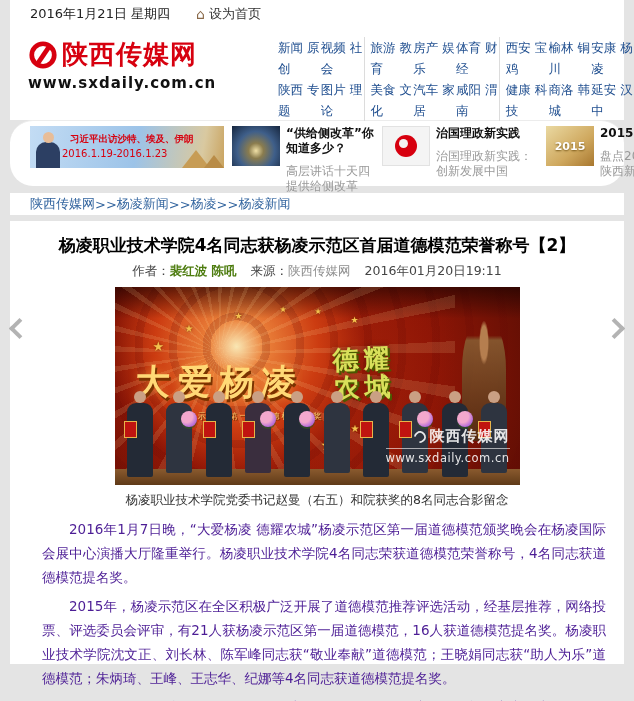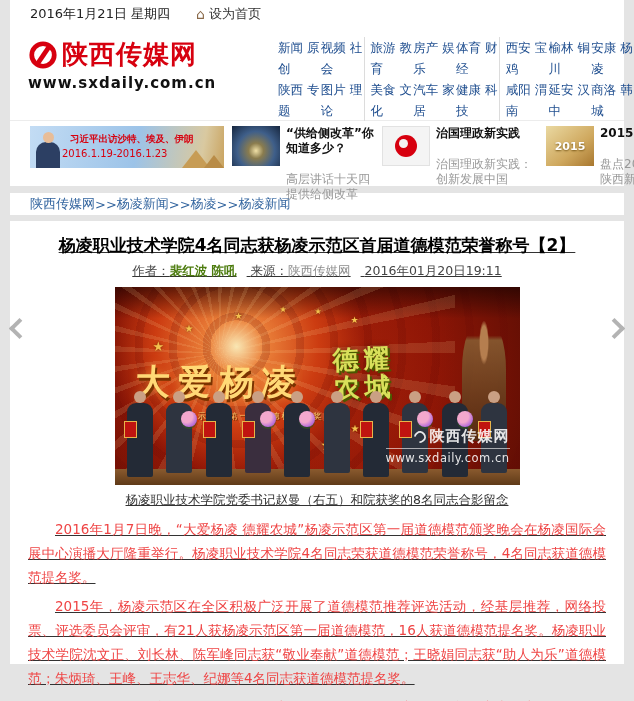--- a/index.html
+++ b/index.html
@@ -51,21 +51,21 @@
   }
   .nav-band .nav-pair:nth-child(3), .nav-band .nav-pair:nth-child(6) {
     border-left: 1px solid #dcdcdc; padding-left: 6px; width: 52px;
   }
   .nav-side { border-left: 4px solid #0369a1; padding-left: 8px; margin-left: 2px; }
   .nav-side a { display: block; font-size: 12.5px; line-height: 21px; color: #1f4e8f; text-decoration: none; }
 
   
   .banner-row {
     background: #fff; border-top: 1px solid #ececec; padding: 5px 8px 6px 20px;
-    display: flex; gap: 8px; height: 66px; align-items: flex-start;
+    display: flex; gap: 8px; height: 66px; align-items: flex-start; border-radius: 23px;
   }
   .main-banner {
     width: 194px; height: 42px; position: relative; overflow: hidden; flex: 0 0 auto; cursor: pointer;
     background: linear-gradient(100deg, #c3dcf4 0%, #9cc3e8 55%, #d9c9a0 88%, #c9a35f 100%);
   }
   .mb-person { position: absolute; left: 6px; bottom: -4px; width: 24px; height: 30px; background: #2c3f63; border-radius: 10px 10px 0 0; }
   .mb-person::before { content:""; position: absolute; top: -10px; left: 7px; width: 11px; height: 11px; background: #e8bd98; border-radius: 50%; }
   .mb-title { position: absolute; left: 40px; top: 7px; color: #d7000f; font-size: 9.5px; font-weight: bold; white-space: nowrap; }
   .mb-dates { position: absolute; left: 32px; top: 22px; color: #d7000f; font-size: 10px; }
   .pyr { position: absolute; bottom: 0; width: 0; height: 0; border-style: solid; }
@@ -75,29 +75,29 @@
   .banner-item { display: flex; gap: 6px; flex: 0 0 auto; cursor: pointer; }
   .thumb { width: 48px; height: 40px; flex: 0 0 auto; position: relative; overflow: hidden; }
   .thumb-city { background: radial-gradient(ellipse at 50% 62%, #f0e0a6 0%, #8a7c4e 22%, #3f5f8a 55%, #16263e 100%); }
   .thumb-logo { background: #f4f4f4; border: 1px solid #e2e2e2; display: flex; align-items: center; justify-content: center; }
   .red-circle { width: 22px; height: 22px; border-radius: 50%; background: #d7000f; position: relative; }
   .red-circle::after { content:""; position:absolute; left: 4px; top: 4px; width: 9px; height: 9px; border-radius: 50%; background: #f4f4f4; }
   .thumb-2015 { background: linear-gradient(140deg, #ead9a2 0%, #cfa85e 60%, #a8772f 100%); display:flex; align-items:center; justify-content:center; }
   .thumb-2015 span { color: #fff; font-weight: bold; font-size: 11px; text-shadow: 0 1px 2px #7a5a1a; }
   .bi-text { display: flex; flex-direction: column; }
   .bi-title { font-size: 12px; font-weight: bold; color: #111; line-height: 15px; }
-  .bi-desc { font-size: 12px; color: #999; line-height: 15px; margin-top: 16px; }
+  .bi-desc { font-size: 12px; color: #999; line-height: 15px; margin-top: 8px; }
   .bi-text.w86 { width: 88px; } .bi-text.w100 { width: 102px; } .bi-text.w84 { width: 86px; }
 
   
   .crumb-bar { background: #fff; margin-top: 7px; height: 22px; display: flex; align-items: center; padding: 0 20px; }
   .crumb-bar a, .crumb-bar .sep { color: #33659f; font-size: 13px; text-decoration: none; }
 
   
-  .article { background: #fff; margin-top: 6px; padding: 12px 18px 10px; position: relative; height: 443px; text-decoration: underline; }
+  .article { background: #fff; margin-top: 6px; padding: 12px 18px 10px; position: relative; height: 443px; }
   .a-title { text-align: center; font-size: 17px; font-weight: bold; color: #000; line-height: 24px; }
   .a-meta { text-align: center; font-size: 12.5px; color: #444; margin-top: 6px; line-height: 16px; }
   .a-meta .author { font-weight: bold; color: #4d7c0f; }
   .a-meta .src { color: #8d8d8d; }
   .a-meta .gap { display: inline-block; width: 10px; }
 
   .photo-wrap { position: relative; margin-top: 8px; height: 198px; }
   .photo {
     position: relative; width: 405px; height: 198px; margin: 0 auto; overflow: hidden;
     background:
@@ -144,22 +144,22 @@
   .wm-ring { width: 12px; height: 12px; border: 2px solid rgba(255,255,255,.88); border-radius: 50%; display:inline-block; border-left-color: transparent; transform: rotate(-40deg); }
   .wm-url { font-size: 11.5px; margin-top: 2px; letter-spacing: .5px; }
 
   .chev { position: absolute; top: 100px; width: 15px; height: 15px; cursor: pointer; }
   .chev-left { left: 2px; border-left: 4px solid #b3b3b3; border-bottom: 4px solid #b3b3b3; transform: rotate(45deg); }
   .chev-right { right: 2px; border-left: 4px solid #b3b3b3; border-bottom: 4px solid #b3b3b3; transform: rotate(225deg); }
 
   .caption { text-align: center; font-size: 12.5px; color: #333; margin-top: 7px; }
   .body-text { margin-top: 8px; }
   .body-text p {
-    font-size: 13.5px; line-height: 24px; color: #ef4444; text-indent: 2em;
-    text-align: justify; margin-bottom: 5px;
+    font-size: 13.5px; line-height: 24px; color: #4c1d95; text-indent: 2em;
+    text-align: justify; margin-bottom: 5px; margin-left: 14px;
   }
 </style>
 </head>
 <body>
 
 <div class="shell">
 
   <div class="topbar">
     <span class="date">2016年1月21日  星期四</span>
     <a class="home-link">
@@ -189,24 +189,24 @@
           <a class="nav-pair">体育 财经</a>
           <a class="nav-pair">西安 宝鸡</a>
           <a class="nav-pair">榆林 铜川</a>
           <a class="nav-pair">安康 杨凌</a>
         </div>
         <div class="nav-band">
           <a class="nav-pair">陕西 专题</a>
           <a class="nav-pair">图片 理论</a>
           <a class="nav-pair">美食 文化</a>
           <a class="nav-pair">汽车 家居</a>
+          <a class="nav-pair">咸阳 渭南</a>
           <a class="nav-pair">健康 科技</a>
-          <a class="nav-pair">咸阳 渭南</a>
+          <a class="nav-pair">商洛 韩城</a>
           <a class="nav-pair">延安 汉中</a>
-          <a class="nav-pair">商洛 韩城</a>
         </div>
       </div>
       <div class="nav-side">
         <a>论坛</a>
         <a>微博</a>
       </div>
     </div>
   </div>
 
   <div class="banner-row">

